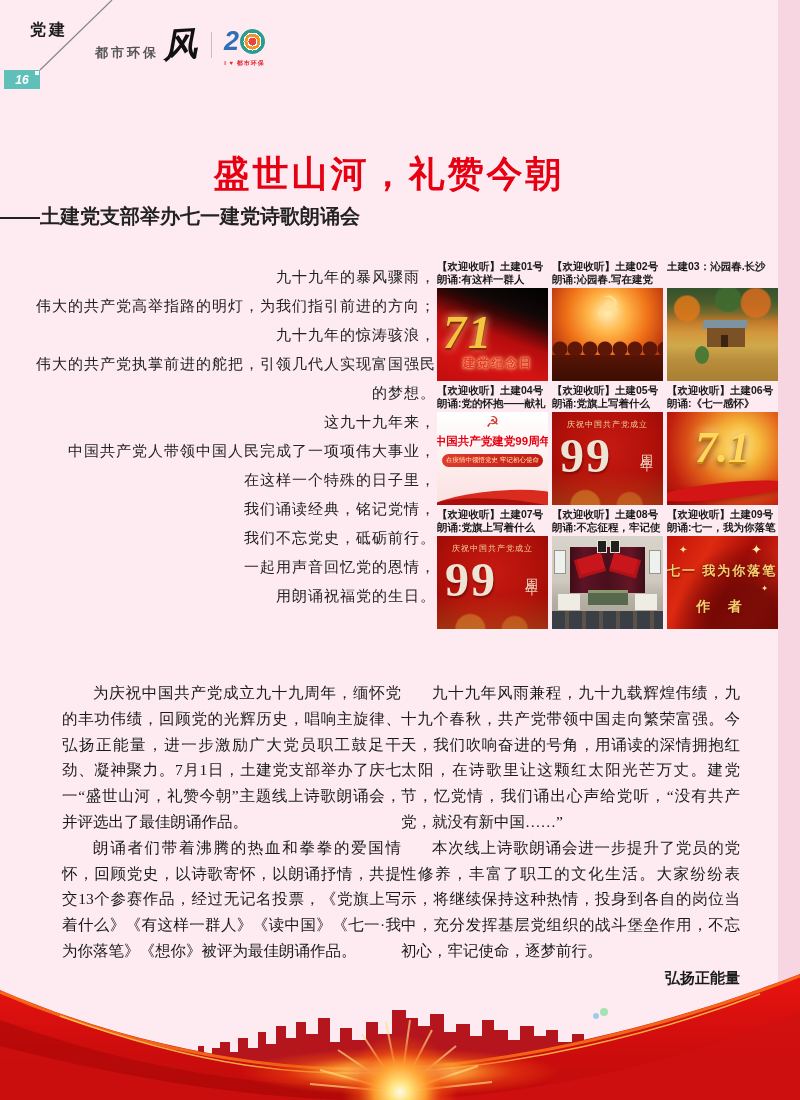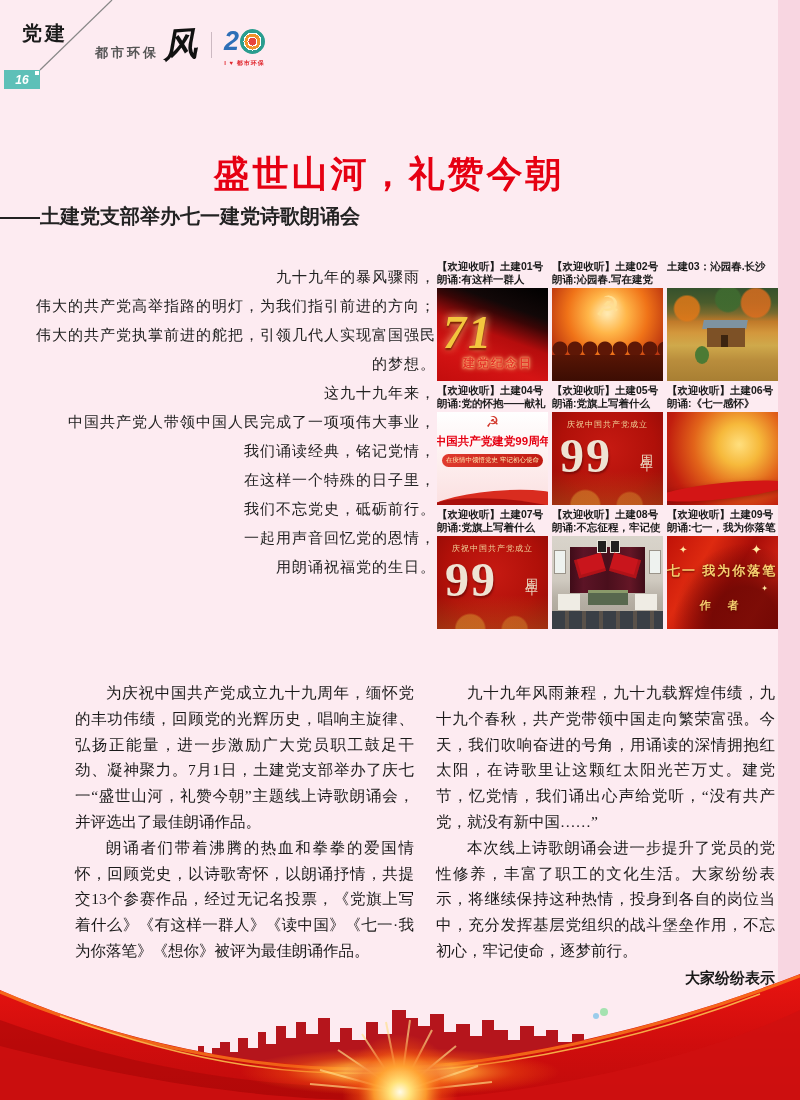--- a/index.html
+++ b/index.html
@@ -3,21 +3,21 @@
 <meta charset="utf-8">
 <style>
   html,body{margin:0;padding:0;}
   body{width:800px;height:1100px;position:relative;overflow:hidden;
        background:#fdebf1;font-family:"Liberation Sans",sans-serif;}
 
   
   .edge-strip{position:absolute;right:0;top:0;width:22px;height:1100px;background:#f8d6e1;}
 
   
-  .section-label{position:absolute;left:22px;top:20px;font-size:20px;font-weight:bold;
+  .section-label{position:absolute;left:30px;top:20px;font-size:16px;font-weight:bold;
        color:#1a1a1a;letter-spacing:3px;}
   .header-line{position:absolute;left:0;top:0;}
   .page-tab{position:absolute;left:4px;top:70px;width:36px;height:19px;background:#5ec0b8;
        color:#fff;font-style:italic;font-weight:bold;font-size:12px;
        display:flex;align-items:center;justify-content:center;}
   .page-tab .corner{position:absolute;right:1px;top:1px;width:4px;height:4px;background:#fff;}
   .brand{position:absolute;left:95px;top:22px;display:flex;align-items:center;}
   .brand-name{font-size:13px;font-weight:bold;color:#555;letter-spacing:3px;margin-top:16px;}
   .brand-glyph{font-family:"Liberation Serif",serif;font-style:italic;font-weight:bold;
        font-size:34px;color:#111;transform:rotate(-4deg);margin-left:4px;}
@@ -126,27 +126,27 @@
   .img8 .chairs{left:0;right:0;bottom:0;height:18px;
        background:repeating-linear-gradient(90deg,#3a3f46 0 13px,#59514a 13px 17px);}
 
   
   .img9{background:
        radial-gradient(ellipse at 70% 95%, rgba(110,8,4,.85) 0 30%, transparent 65%),
        linear-gradient(120deg,#c01208 0%,#de2a10 30%,#a80d08 55%,#d42616 80%,#8f0a06 100%);}
   .img9 .l1{left:0;right:0;top:26px;font-family:"Liberation Serif",serif;
        font-weight:900;font-size:13px;color:#f6cf6f;letter-spacing:2px;text-shadow:0 1px 2px #5e0d00;}
   .img9 .l2{left:0;right:0;top:62px;text-align:center;font-family:"Liberation Serif",serif;
-       font-weight:bold;font-size:11px;color:#f6cf6f;letter-spacing:7px;text-shadow:0 1px 2px #5e0d00;}
+       font-weight:bold;font-size:14px;color:#f6cf6f;letter-spacing:7px;text-shadow:0 1px 2px #5e0d00;}
   .img9 .s1{left:12px;top:8px;color:#ffe9a0;font-size:10px;}
   .img9 .s2{right:16px;top:6px;color:#ffe9a0;font-size:13px;}
   .img9 .s3{right:10px;top:48px;color:#ffe9a0;font-size:8px;}
 
   
-  .body-cols{position:absolute;left:75px;top:680px;width:700px;display:flex;gap:22px;}
+  .body-cols{position:absolute;left:62px;top:680px;width:700px;display:flex;}
   .col{width:339px;font-family:"Liberation Serif",serif;font-size:15.5px;line-height:25.8px;
        color:#1a1a1a;text-align:justify;}
   .col p{margin:0;text-indent:2em;}
   .signature{text-align:right;font-weight:bold;font-family:"Liberation Sans",sans-serif;
        font-size:15px;margin-top:1px;}
 
   
   .footer{position:absolute;left:0;bottom:0;width:800px;height:150px;}
 </style>
 </head>
@@ -174,25 +174,26 @@
     <span class="anniv-tagline">I ♥ 都市环保</span>
   </span>
 </div>
 
 <div class="title">盛世山河，礼赞今朝</div>
 <div class="subtitle">——土建党支部举办七一建党诗歌朗诵会</div>
 
 <div class="poem">
   <div>九十九年的暴风骤雨，</div>
   <div>伟大的共产党高举指路的明灯，为我们指引前进的方向；</div>
+  <div>九十九年的惊涛骇浪，</div>
   <div>伟大的共产党执掌前进的舵把，引领几代人实现富国强民的梦想。</div>
   <div>这九十九年来，</div>
   <div>中国共产党人带领中国人民完成了一项项伟大事业，</div>
+  <div>在这样一个特殊的日子里，</div>
   <div>我们诵读经典，铭记党情，</div>
-  <div>在这样一个特殊的日子里，</div>
   <div>我们不忘党史，砥砺前行。</div>
   <div>一起用声音回忆党的恩情，</div>
   <div>用朗诵祝福党的生日。</div>
 </div>
 
 <div class="gallery">
 
   <div class="cell">
     <div class="cap">【欢迎收听】土建01号朗诵:有这样一群人</div>
     <div class="pic img1">
@@ -237,20 +238,21 @@
       <span class="top">庆祝中国共产党成立</span>
       <span class="num">99</span>
       <span class="unit">周年</span>
       <span class="sil"></span>
     </div>
   </div>
 
   <div class="cell">
     <div class="cap">【欢迎收听】土建06号朗诵:《七一感怀》</div>
     <div class="pic img6">
+      <span class="num">7.1</span>
       <span class="rb"></span>
     </div>
   </div>
 
   <div class="cell">
     <div class="cap">【欢迎收听】土建07号朗诵:党旗上写着什么</div>
     <div class="pic img5">
       <span class="top">庆祝中国共产党成立</span>
       <span class="num">99</span>
       <span class="unit">周年</span>
@@ -289,21 +291,21 @@
 </div>
 
 <div class="body-cols">
   <div class="col">
     <p>为庆祝中国共产党成立九十九周年，缅怀党的丰功伟绩，回顾党的光辉历史，唱响主旋律、弘扬正能量，进一步激励广大党员职工鼓足干劲、凝神聚力。7月1日，土建党支部举办了庆七一“盛世山河，礼赞今朝”主题线上诗歌朗诵会，并评选出了最佳朗诵作品。</p>
     <p>朗诵者们带着沸腾的热血和拳拳的爱国情怀，回顾党史，以诗歌寄怀，以朗诵抒情，共提交13个参赛作品，经过无记名投票，《党旗上写着什么》《有这样一群人》《读中国》《七一·我为你落笔》《想你》被评为最佳朗诵作品。</p>
   </div>
   <div class="col">
     <p>九十九年风雨兼程，九十九载辉煌伟绩，九十九个春秋，共产党带领中国走向繁荣富强。今天，我们吹响奋进的号角，用诵读的深情拥抱红太阳，在诗歌里让这颗红太阳光芒万丈。建党节，忆党情，我们诵出心声给党听，“没有共产党，就没有新中国……”</p>
     <p>本次线上诗歌朗诵会进一步提升了党员的党性修养，丰富了职工的文化生活。大家纷纷表示，将继续保持这种热情，投身到各自的岗位当中，充分发挥基层党组织的战斗堡垒作用，不忘初心，牢记使命，逐梦前行。</p>
-    <div class="signature">大家纷纷表示</div>
+    <div class="signature">弘扬正能量</div>
   </div>
 </div>
 
 <svg class="footer" viewBox="0 0 800 150">
   <defs>
     <radialGradient id="sun" cx="50%" cy="50%" r="50%">
       <stop offset="0%" stop-color="#fffbe8"></stop>
       <stop offset="18%" stop-color="#ffe27a"></stop>
       <stop offset="45%" stop-color="#ff9f2e" stop-opacity="0.95"></stop>
       <stop offset="72%" stop-color="#f2540f" stop-opacity="0.5"></stop>

